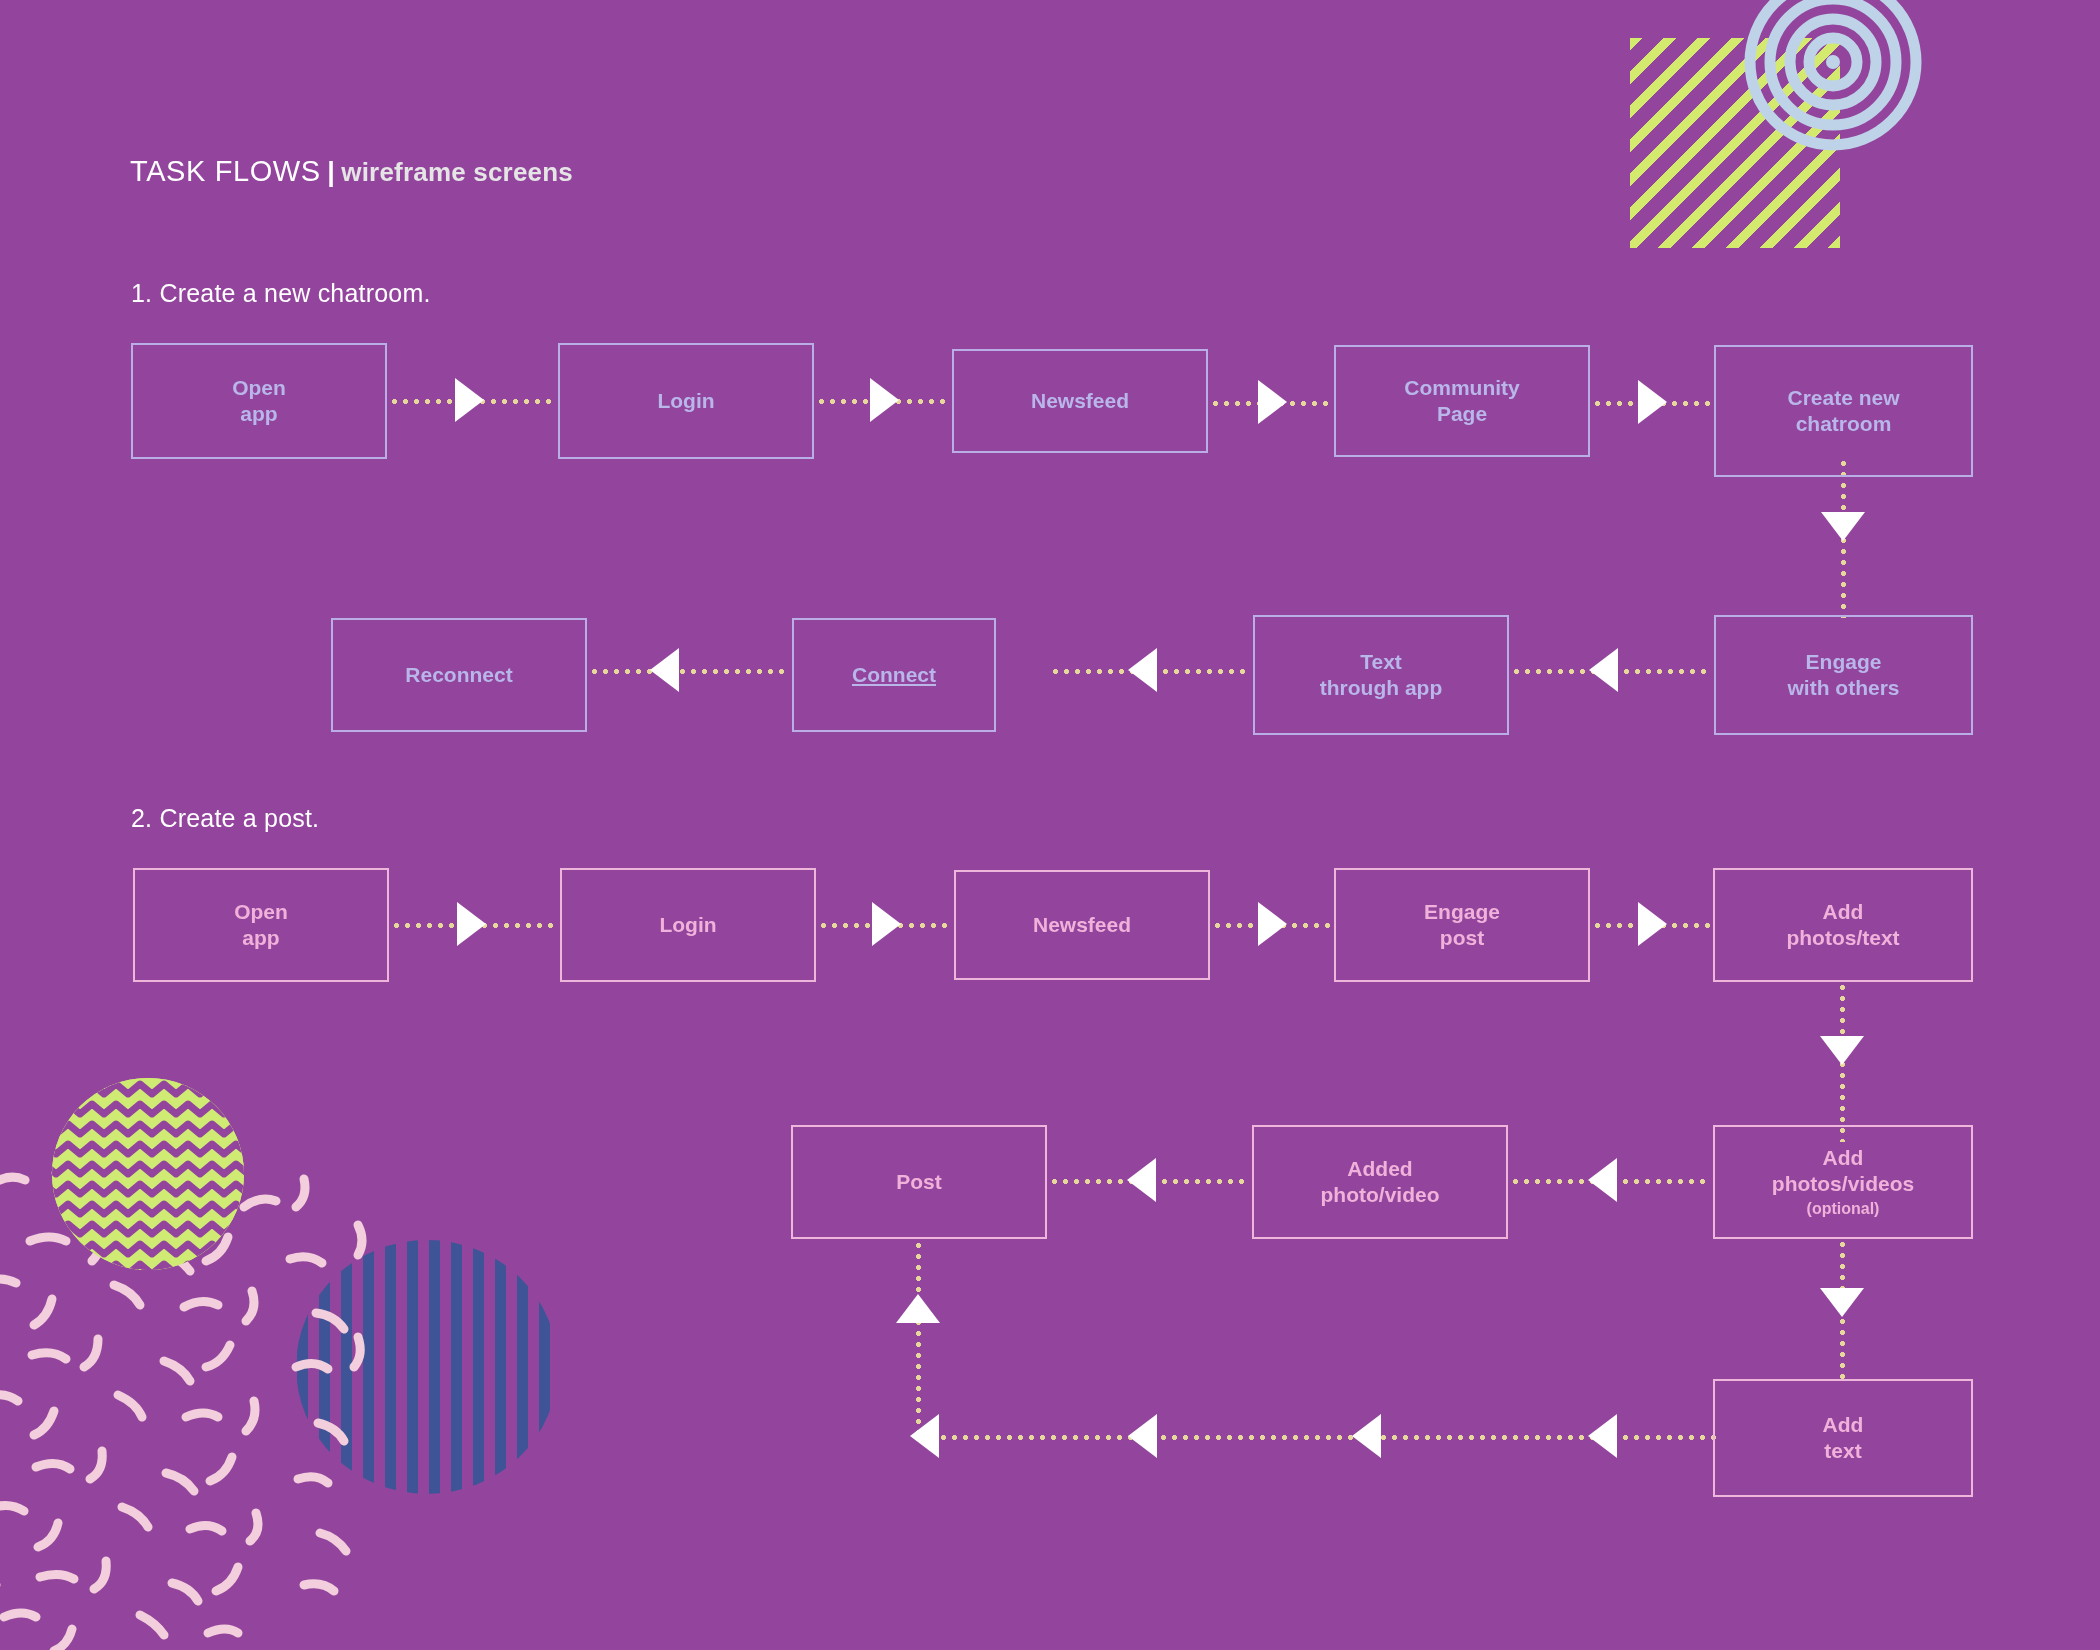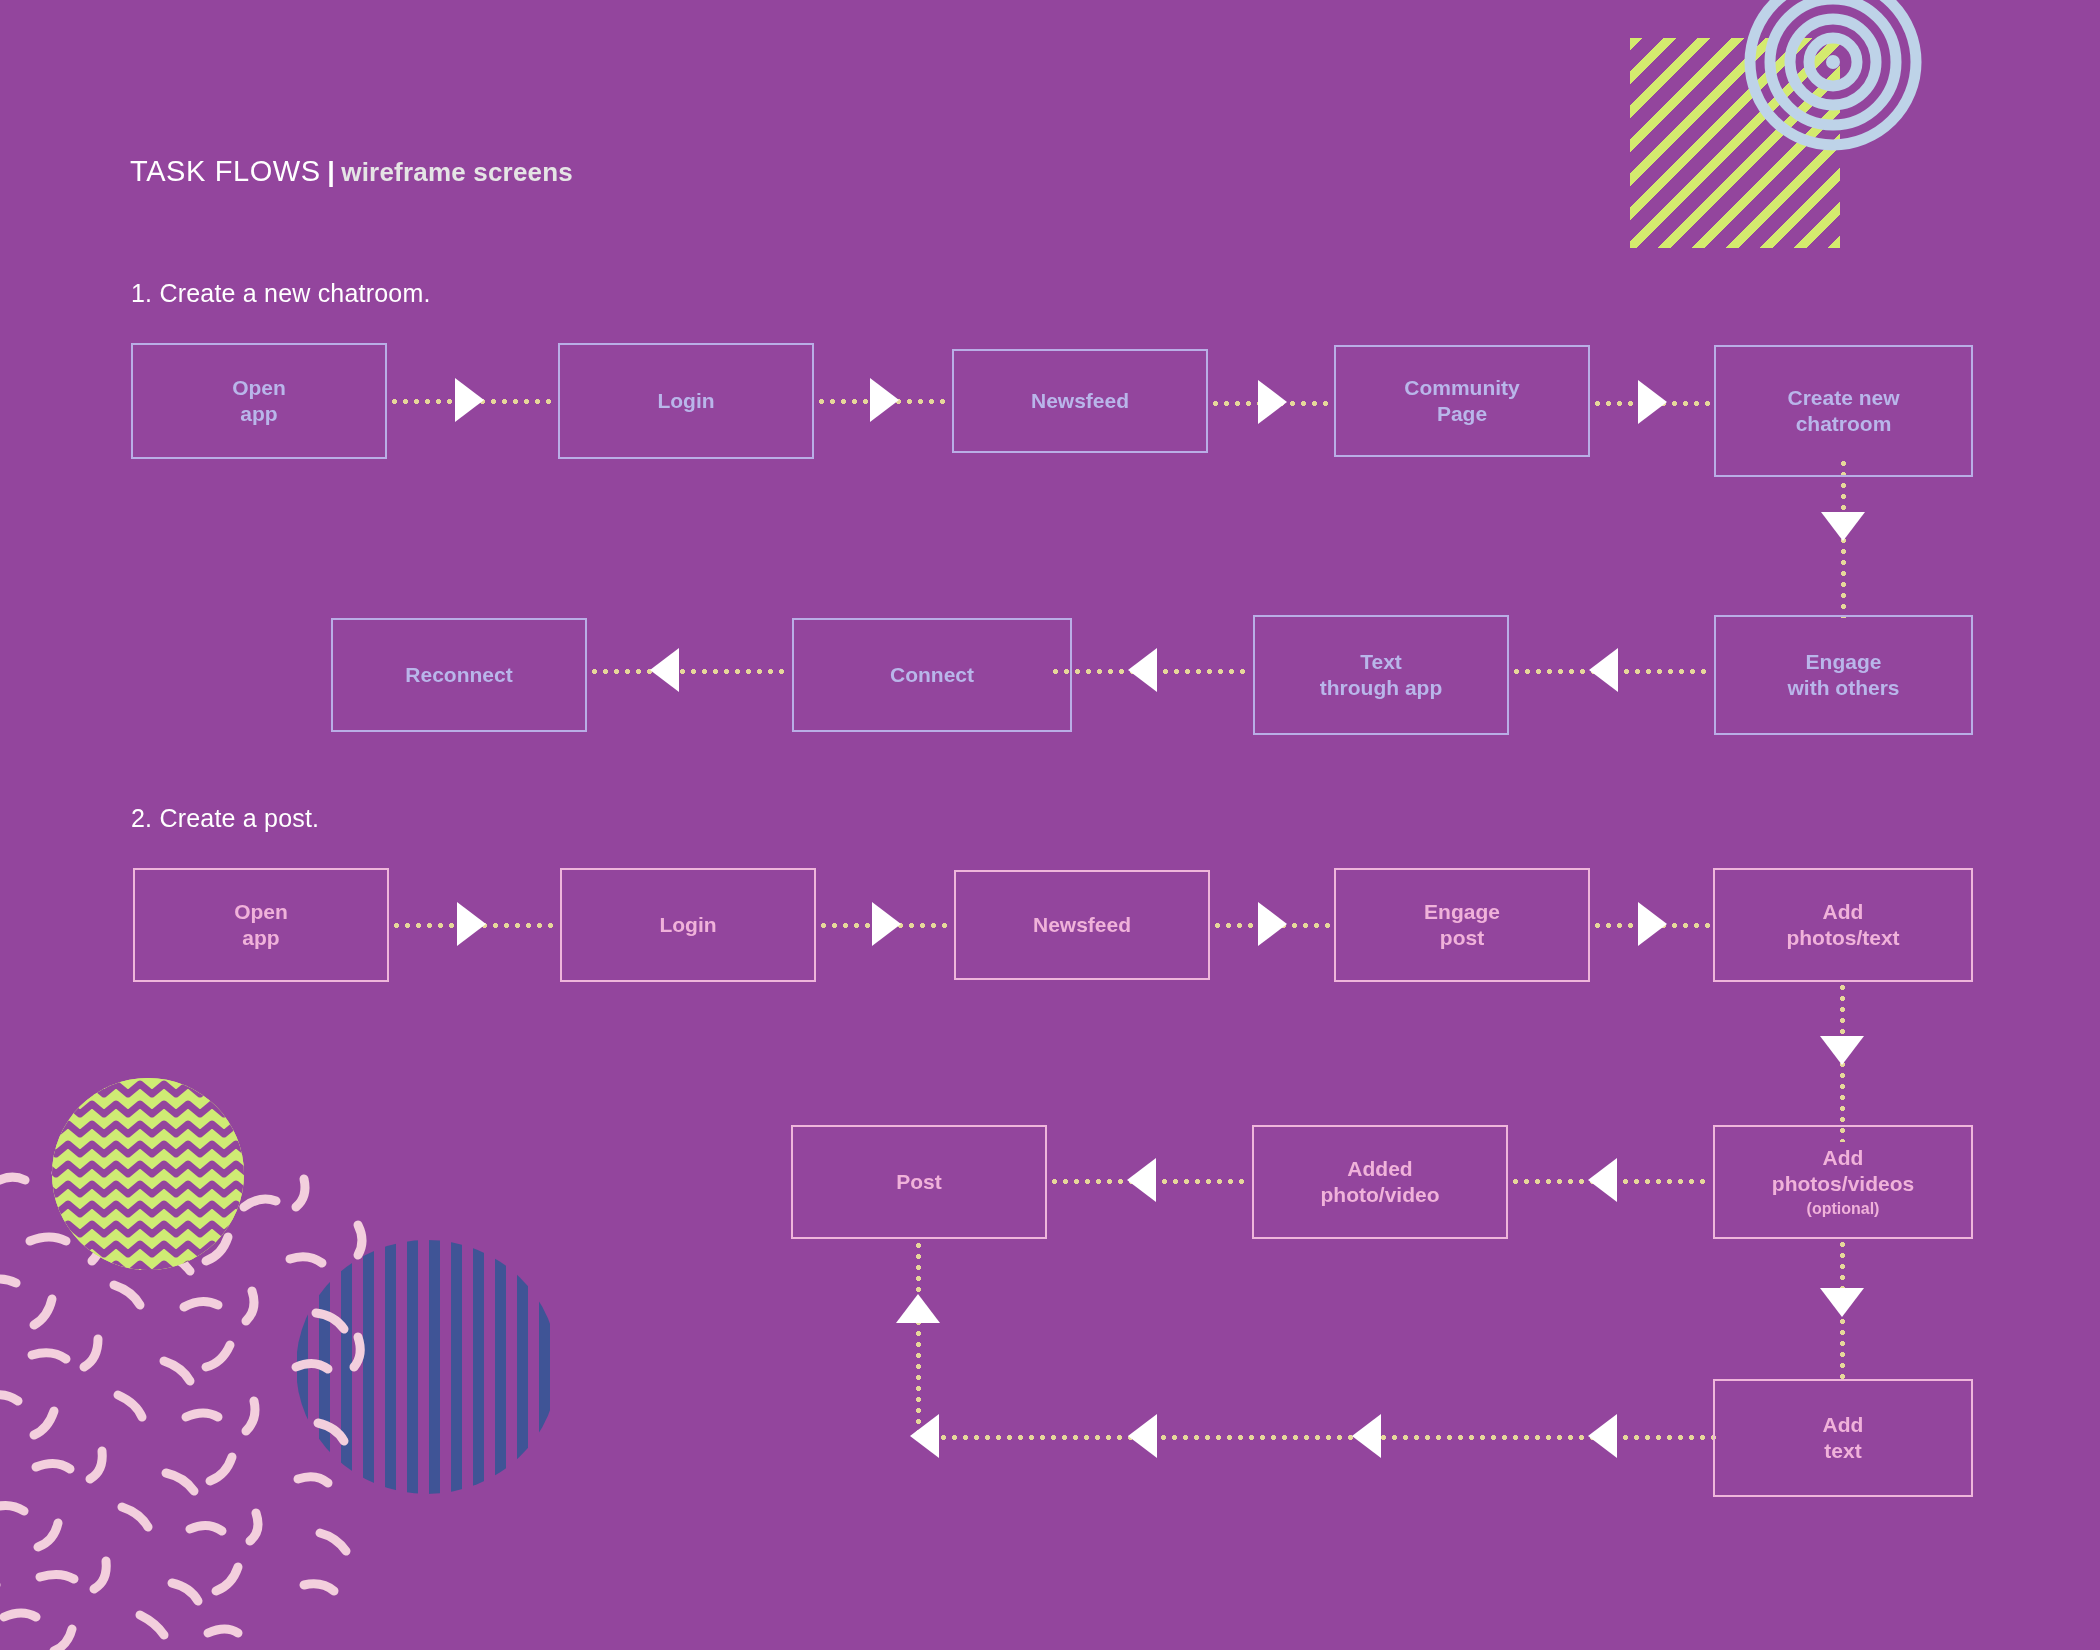--- a/index.html
+++ b/index.html
@@ -329,21 +329,21 @@
   <div class="arrow arrow-right" style="left:1258px; top:380px;"></div>
   <div class="dotline-h" style="left:1592px; top:401px; width:121px;"></div>
   <div class="arrow arrow-right" style="left:1638px; top:380px;"></div>
 
   <div class="dotline-v" style="left:1841px; top:458px; height:160px;"></div>
   <div class="arrow arrow-down" style="left:1821px; top:512px;"></div>
 
   <div class="flow-box flow-1" style="left:331px;  top:618px; width:256px; height:114px;">
     <div class="bx-inner"><span>Reconnect</span></div>
   </div>
-  <div class="flow-box flow-1" style="left:792px;  top:618px; width:280px; height:114px;">
+  <div class="flow-box flow-1" style="left:792px;  top:618px; width:204px; height:114px;text-decoration:underline;">
     <div class="bx-inner"><span>Connect</span></div>
   </div>
   <div class="flow-box flow-1" style="left:1253px; top:615px; width:256px; height:120px;">
     <div class="bx-inner">
       <span>Text</span><br>
       <span>through app</span>
     </div>
   </div>
   <div class="flow-box flow-1" style="left:1714px; top:615px; width:259px; height:120px;justify-content:center;">
     <div class="bx-inner">

